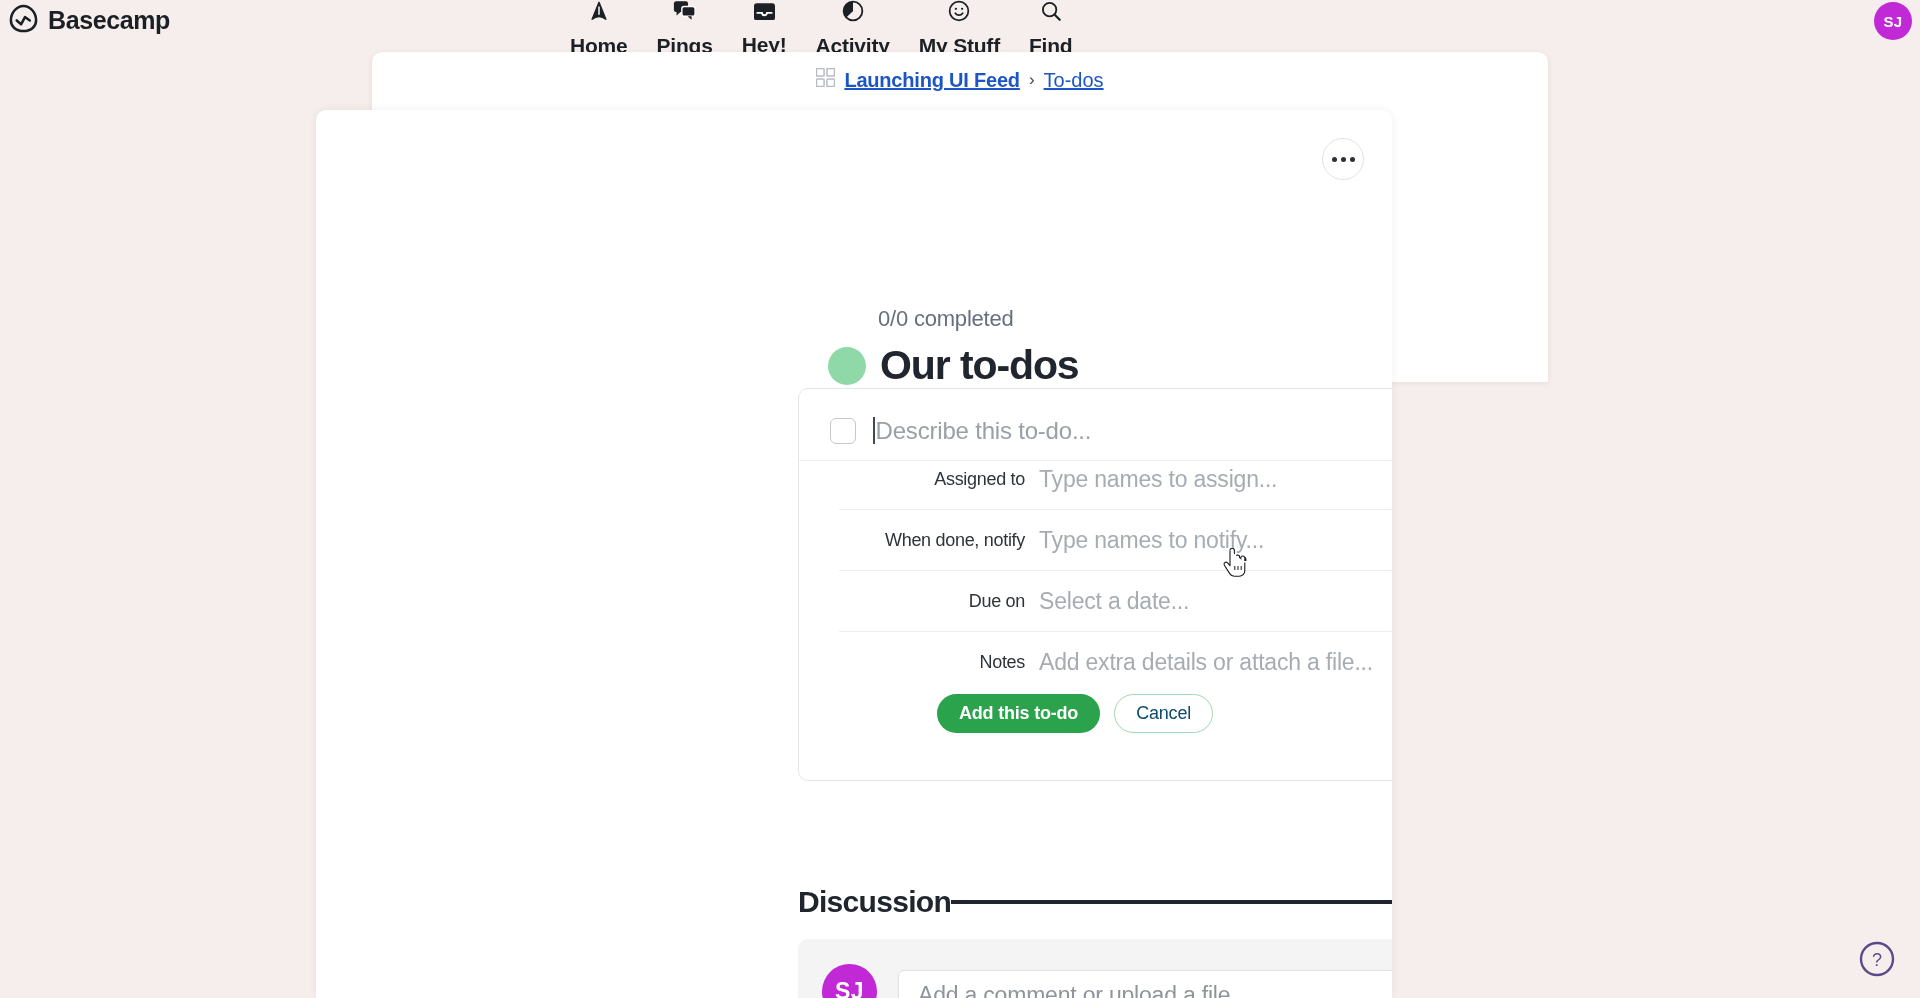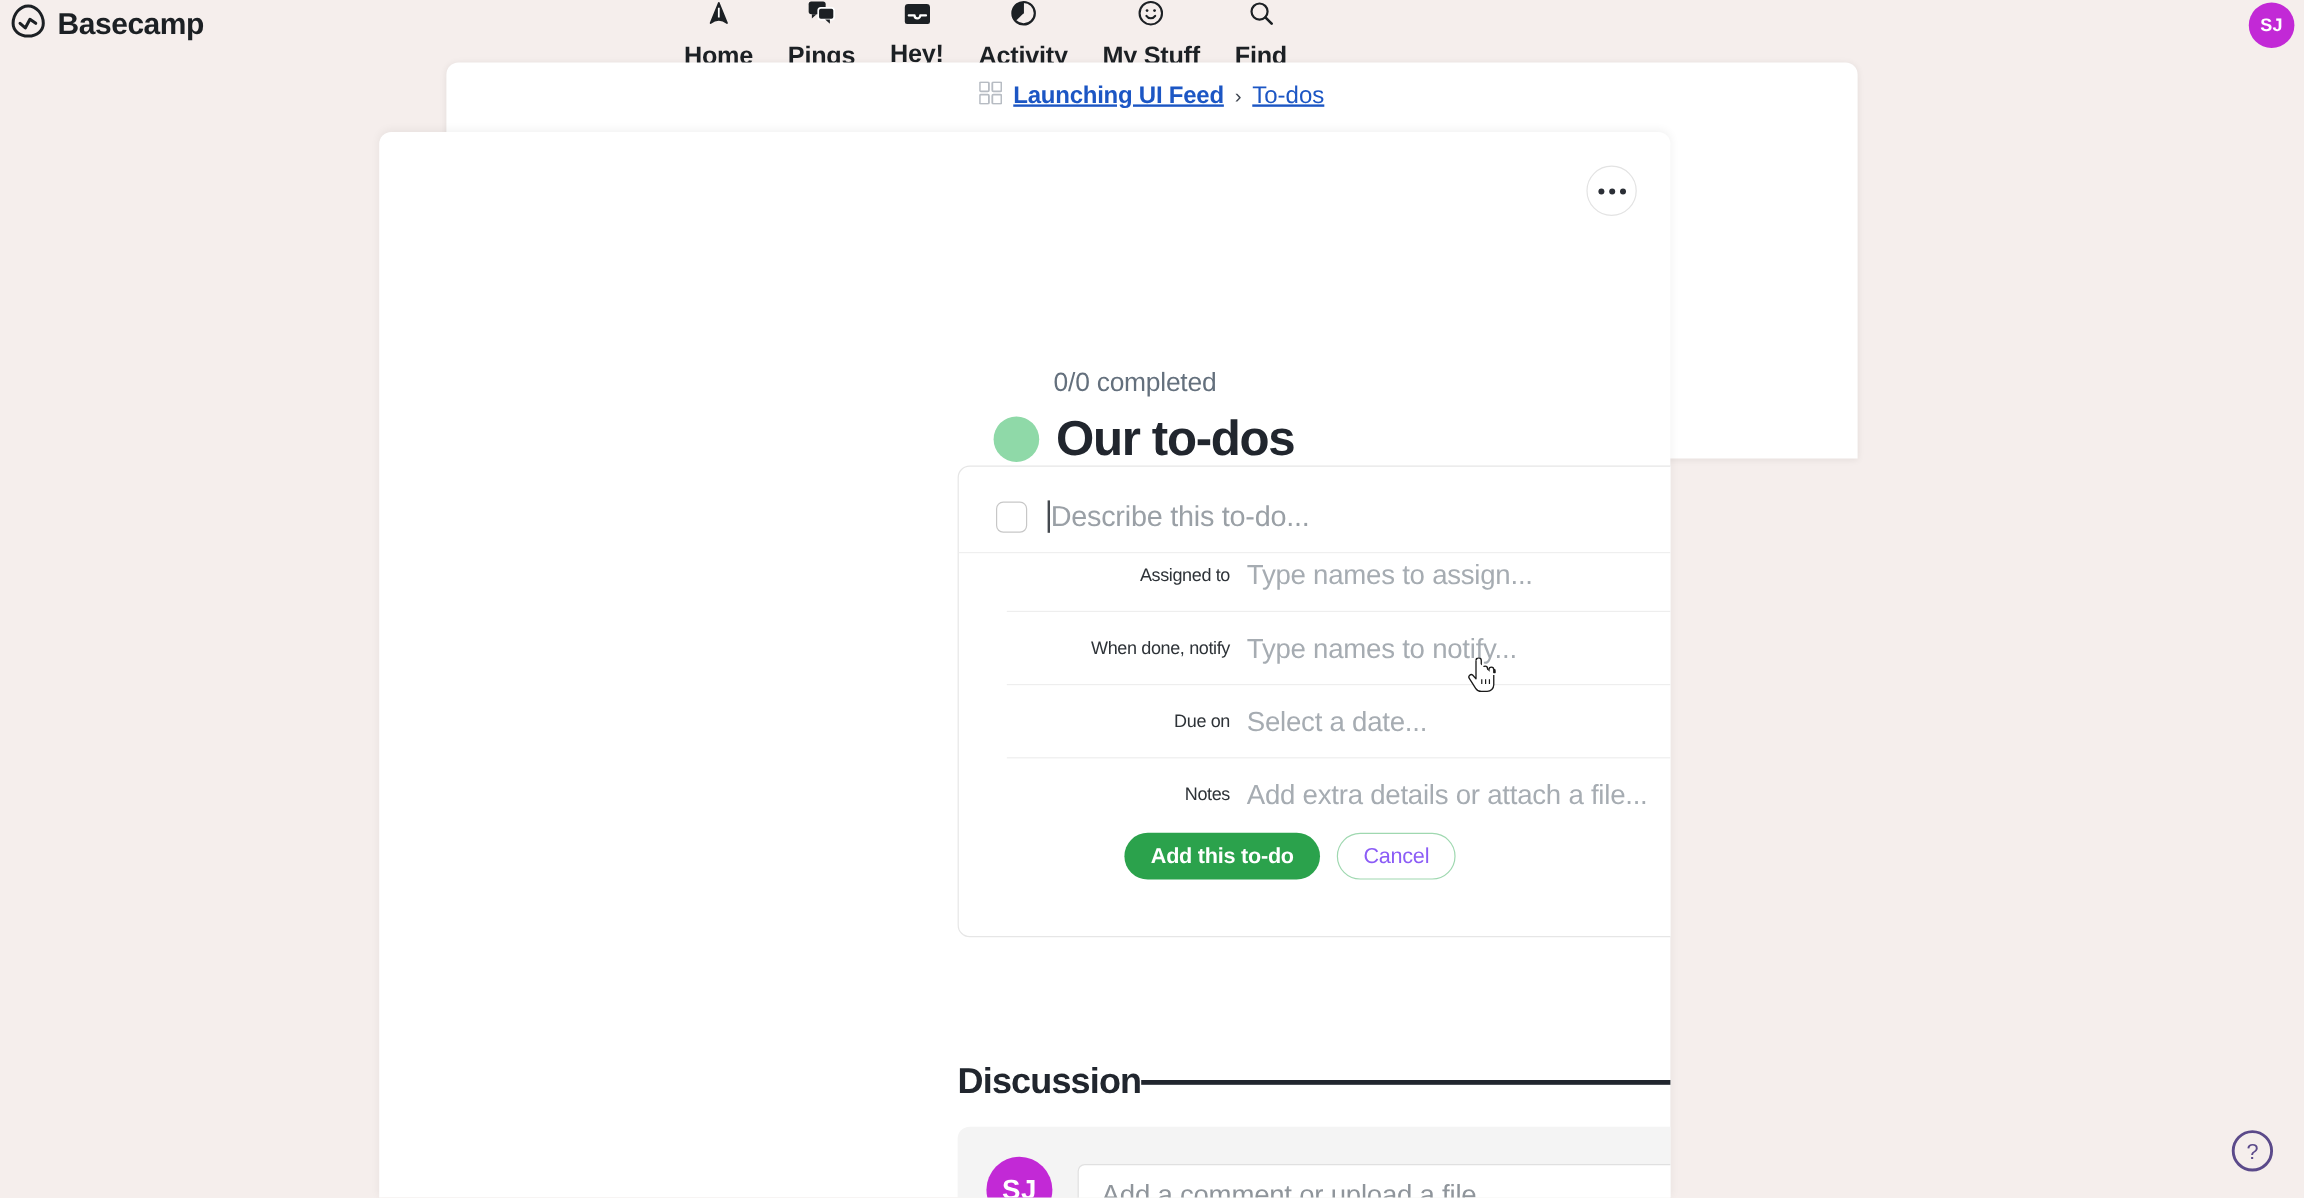--- a/index.html
+++ b/index.html
@@ -247,21 +247,21 @@
   }
   .field-row.r1 { top: 60px; }
   .field-row.r2 { top: 121px; }
   .field-row.r3 { top: 182px; }
   .field-row.r4 { top: 243px; border-bottom: none; }
 
   .field-label {
     width: 200px;
     text-align: right;
     padding-right: 14px;
-    font-size: 15px;
+    font-size: 18px;
     color: #2e3338;
     letter-spacing: -0.3px;
     flex: none;
   }
   .field-ph {
     font-size: 23px;
     color: #a6acb2;
     letter-spacing: -0.2px;
     cursor: text;
   }
@@ -285,21 +285,21 @@
     border: none;
     cursor: pointer;
     letter-spacing: -0.2px;
     font-family: "Liberation Sans", sans-serif;
   }
   .btn-secondary {
     height: 39px;
     padding: 0 21px;
     border-radius: 20px;
     background: #fff;
-    color: #8b5cf6;
+    color: #0c4a6e;
     font-size: 18px;
     border: 1.4px solid #9fd8b0;
     cursor: pointer;
     letter-spacing: -0.2px;
     font-family: "Liberation Sans", sans-serif;
   }
 
   .hand-cursor {
     position: absolute;
     left: 1222px;

